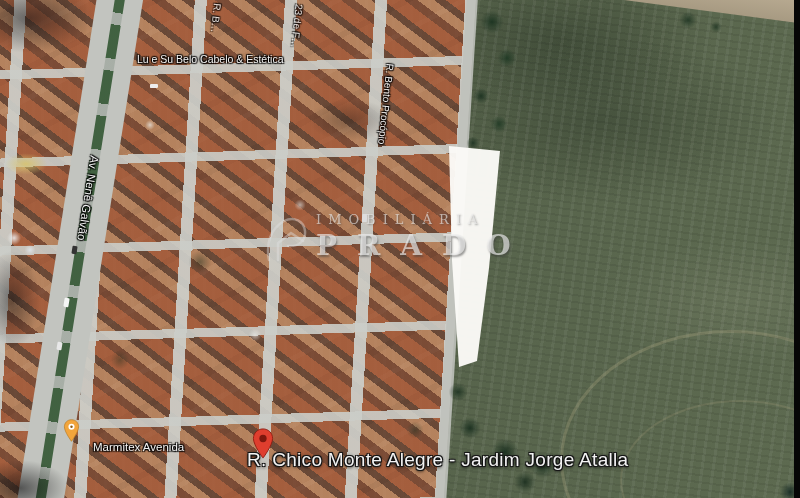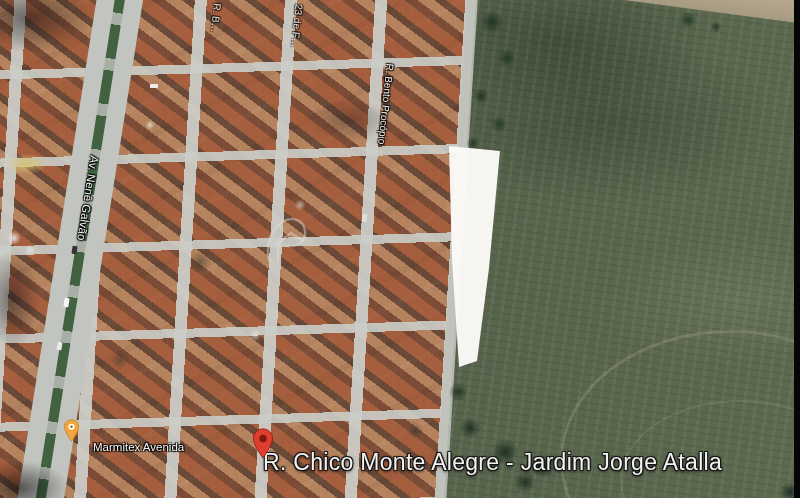--- a/index.html
+++ b/index.html
@@ -87,21 +87,21 @@
   
   .mlbl { color:rgba(255,255,255,.95); white-space:nowrap;
     text-shadow:0 0 2px #000, -1px -1px 1px rgba(0,0,0,.85), 1px -1px 1px rgba(0,0,0,.85),
                 -1px 1px 1px rgba(0,0,0,.85), 1px 1px 1px rgba(0,0,0,.85); }
   .lbl-salon   { left:137px; top:53px;  font-size:10.5px; }
   .lbl-avenue  { left:88px;  top:198px; font-size:11.5px; transform:translate(-50%,-50%) rotate(99deg); }
   .lbl-street  { left:386px; top:104px; font-size:10px;   transform:translate(-50%,-50%) rotate(96deg); }
   .lbl-top1    { left:216px; top:18px;  font-size:10px; opacity:.85; transform:translate(-50%,-50%) rotate(96deg); }
   .lbl-top2    { left:297px; top:26px;  font-size:10px; opacity:.85; transform:translate(-50%,-50%) rotate(96deg); }
   .lbl-food    { left:93px;  top:432px; font-size:11.5px;margin-top:9px; }
-  .lbl-caption { left:263px; top:449px; font-size:23px; letter-spacing:.3px;
+  .lbl-caption { left:247px; top:449px; font-size:19px; letter-spacing:.3px;
     text-shadow:0 0 3px #000, -1px -1px 0 #1d1d1d, 1px -1px 0 #1d1d1d, -1px 1px 0 #1d1d1d, 1px 1px 0 #1d1d1d, 0 2px 3px rgba(0,0,0,.65); }
 
   .pin-red  { left:252px; top:428px; width:22px; height:31px; }
   .pin-food { left:63px;  top:419px; width:17px; height:23px; }
 
   .car { border-radius:1px; }
   .car1 { left:64px;  top:298px; width:5px; height:9px; background:#f5f5f5; transform:rotate(9deg); }
   .car2 { left:57px;  top:342px; width:5px; height:8px; background:#e8e8e8; transform:rotate(9deg); }
   .car3 { left:72px;  top:246px; width:5px; height:8px; background:#333;    transform:rotate(9deg); }
   .car4 { left:150px; top:84px;  width:8px; height:4px; background:#eee;    transform:rotate(-2deg); }
@@ -144,22 +144,27 @@
     <polygon points="449,146 500,151 489,268 477,361 459,367 452,260" fill="#fbfaf7" opacity="0.97"></polygon>
   </svg>
 
   <div class="watermark">
     <svg class="wm-logo" width="44" height="52" viewBox="0 0 44 52">
       <g fill="none" stroke="rgba(225,225,225,.5)" stroke-width="2.5" stroke-linecap="round">
         <path d="M5 48 C2 32 6 17 20 9 C30 4 40 9 41 19 C42 29 34 35 24 34"></path>
         <path d="M14 48 L14 31 L27 21 L39 29"></path>
       </g>
     </svg>
+    <div class="wm-text">
+      <span class="wm-line1">IMOBILIÁRIA</span>
+      <span class="wm-line2">PRADO</span>
+    </div>
   </div>
 
+  <div class="mlbl lbl-salon">Lu e Su Belo Cabelo &amp; Estética</div>
   <div class="mlbl lbl-avenue">Av. Nenê Galvão</div>
   <div class="mlbl lbl-street">R. Bento Procópio</div>
   <div class="mlbl lbl-top1">R. B…</div>
   <div class="mlbl lbl-top2">23 de F…</div>
   <div class="mlbl lbl-food">Marmitex Avenida</div>
   <div class="mlbl lbl-caption">R. Chico Monte Alegre - Jardim Jorge Atalla</div>
 
   <svg class="pin-red" viewBox="0 0 24 34">
     <path d="M12 1C6 1 1.5 5.6 1.5 11.5 1.5 19 12 33 12 33s10.5-14 10.5-21.5C22.5 5.6 18 1 12 1z" fill="#df3e2e" stroke="#8e1d12" stroke-width="1"></path>
     <circle cx="12" cy="11.5" r="4" fill="#7d180e"></circle>

